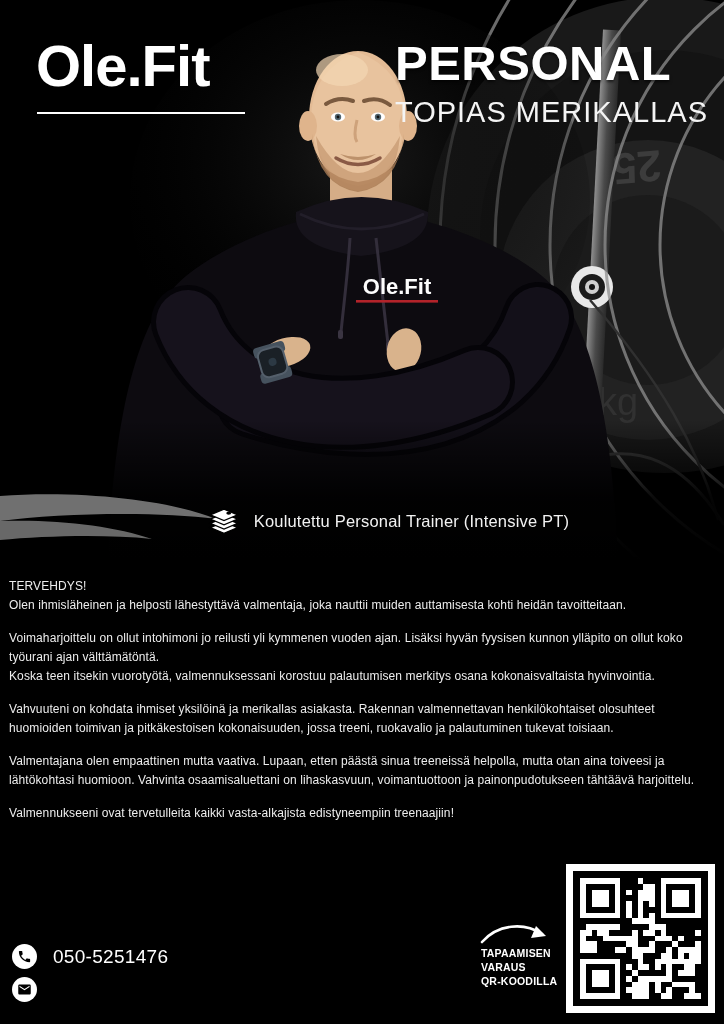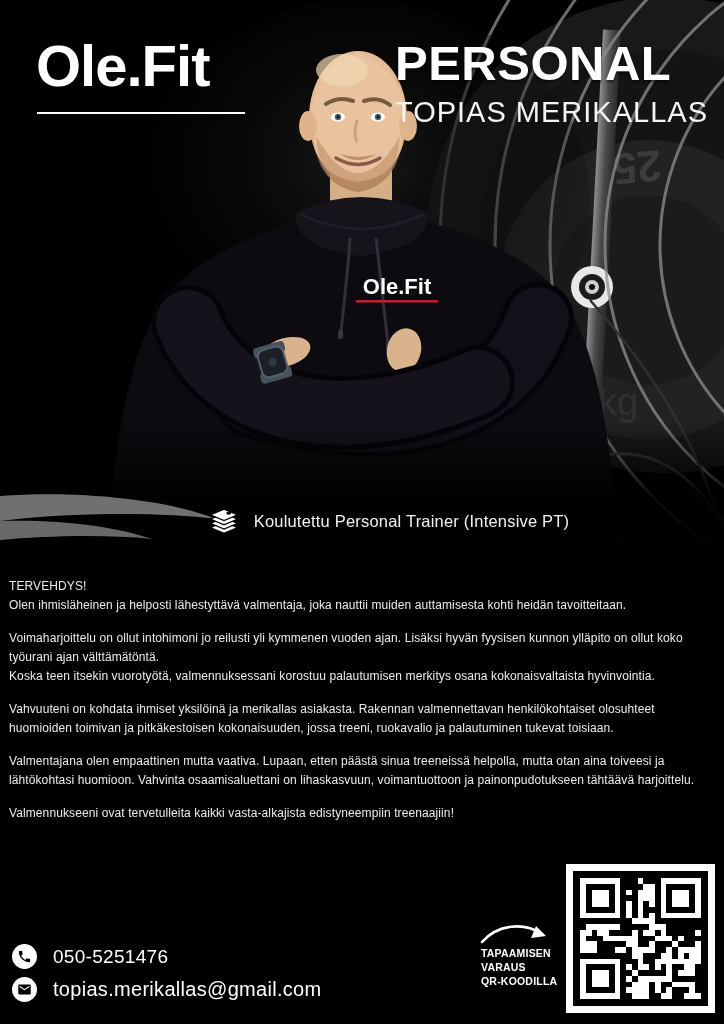--- a/index.html
+++ b/index.html
@@ -238,21 +238,20 @@
           </svg>
       </span>
       <span class="contact-text">050-5251476</span>
     </div>
     <div class="contact-row">
       <span class="contact-icon">
         <svg width="15" height="15" viewBox="0 0 24 24">
             <path fill="#000" d="M20 4H4c-1.1 0-2 .9-2 2v12c0 1.1.9 2 2 2h16c1.1 0 2-.9 2-2V6c0-1.1-.9-2-2-2zm0 4l-8 5-8-5V6l8 5 8-5v2z"></path>
           </svg>
       </span>
-      <span class="contact-text email">topias.merikallas@gmail.com</span>
     </div>
   </div>
 
   <svg class="qr-arrow" width="78" height="34" viewBox="0 0 78 34">
     <path d="M4 26 C20 8 46 6 64 18" stroke="#fff" stroke-width="2.6" fill="none" stroke-linecap="round"></path>
     <path d="M58 10 L68 20 L53 22 Z" fill="#fff"></path>
   </svg>
   <div class="qr-caption">TAPAAMISEN VARAUS
 QR-KOODILLA</div>
 

